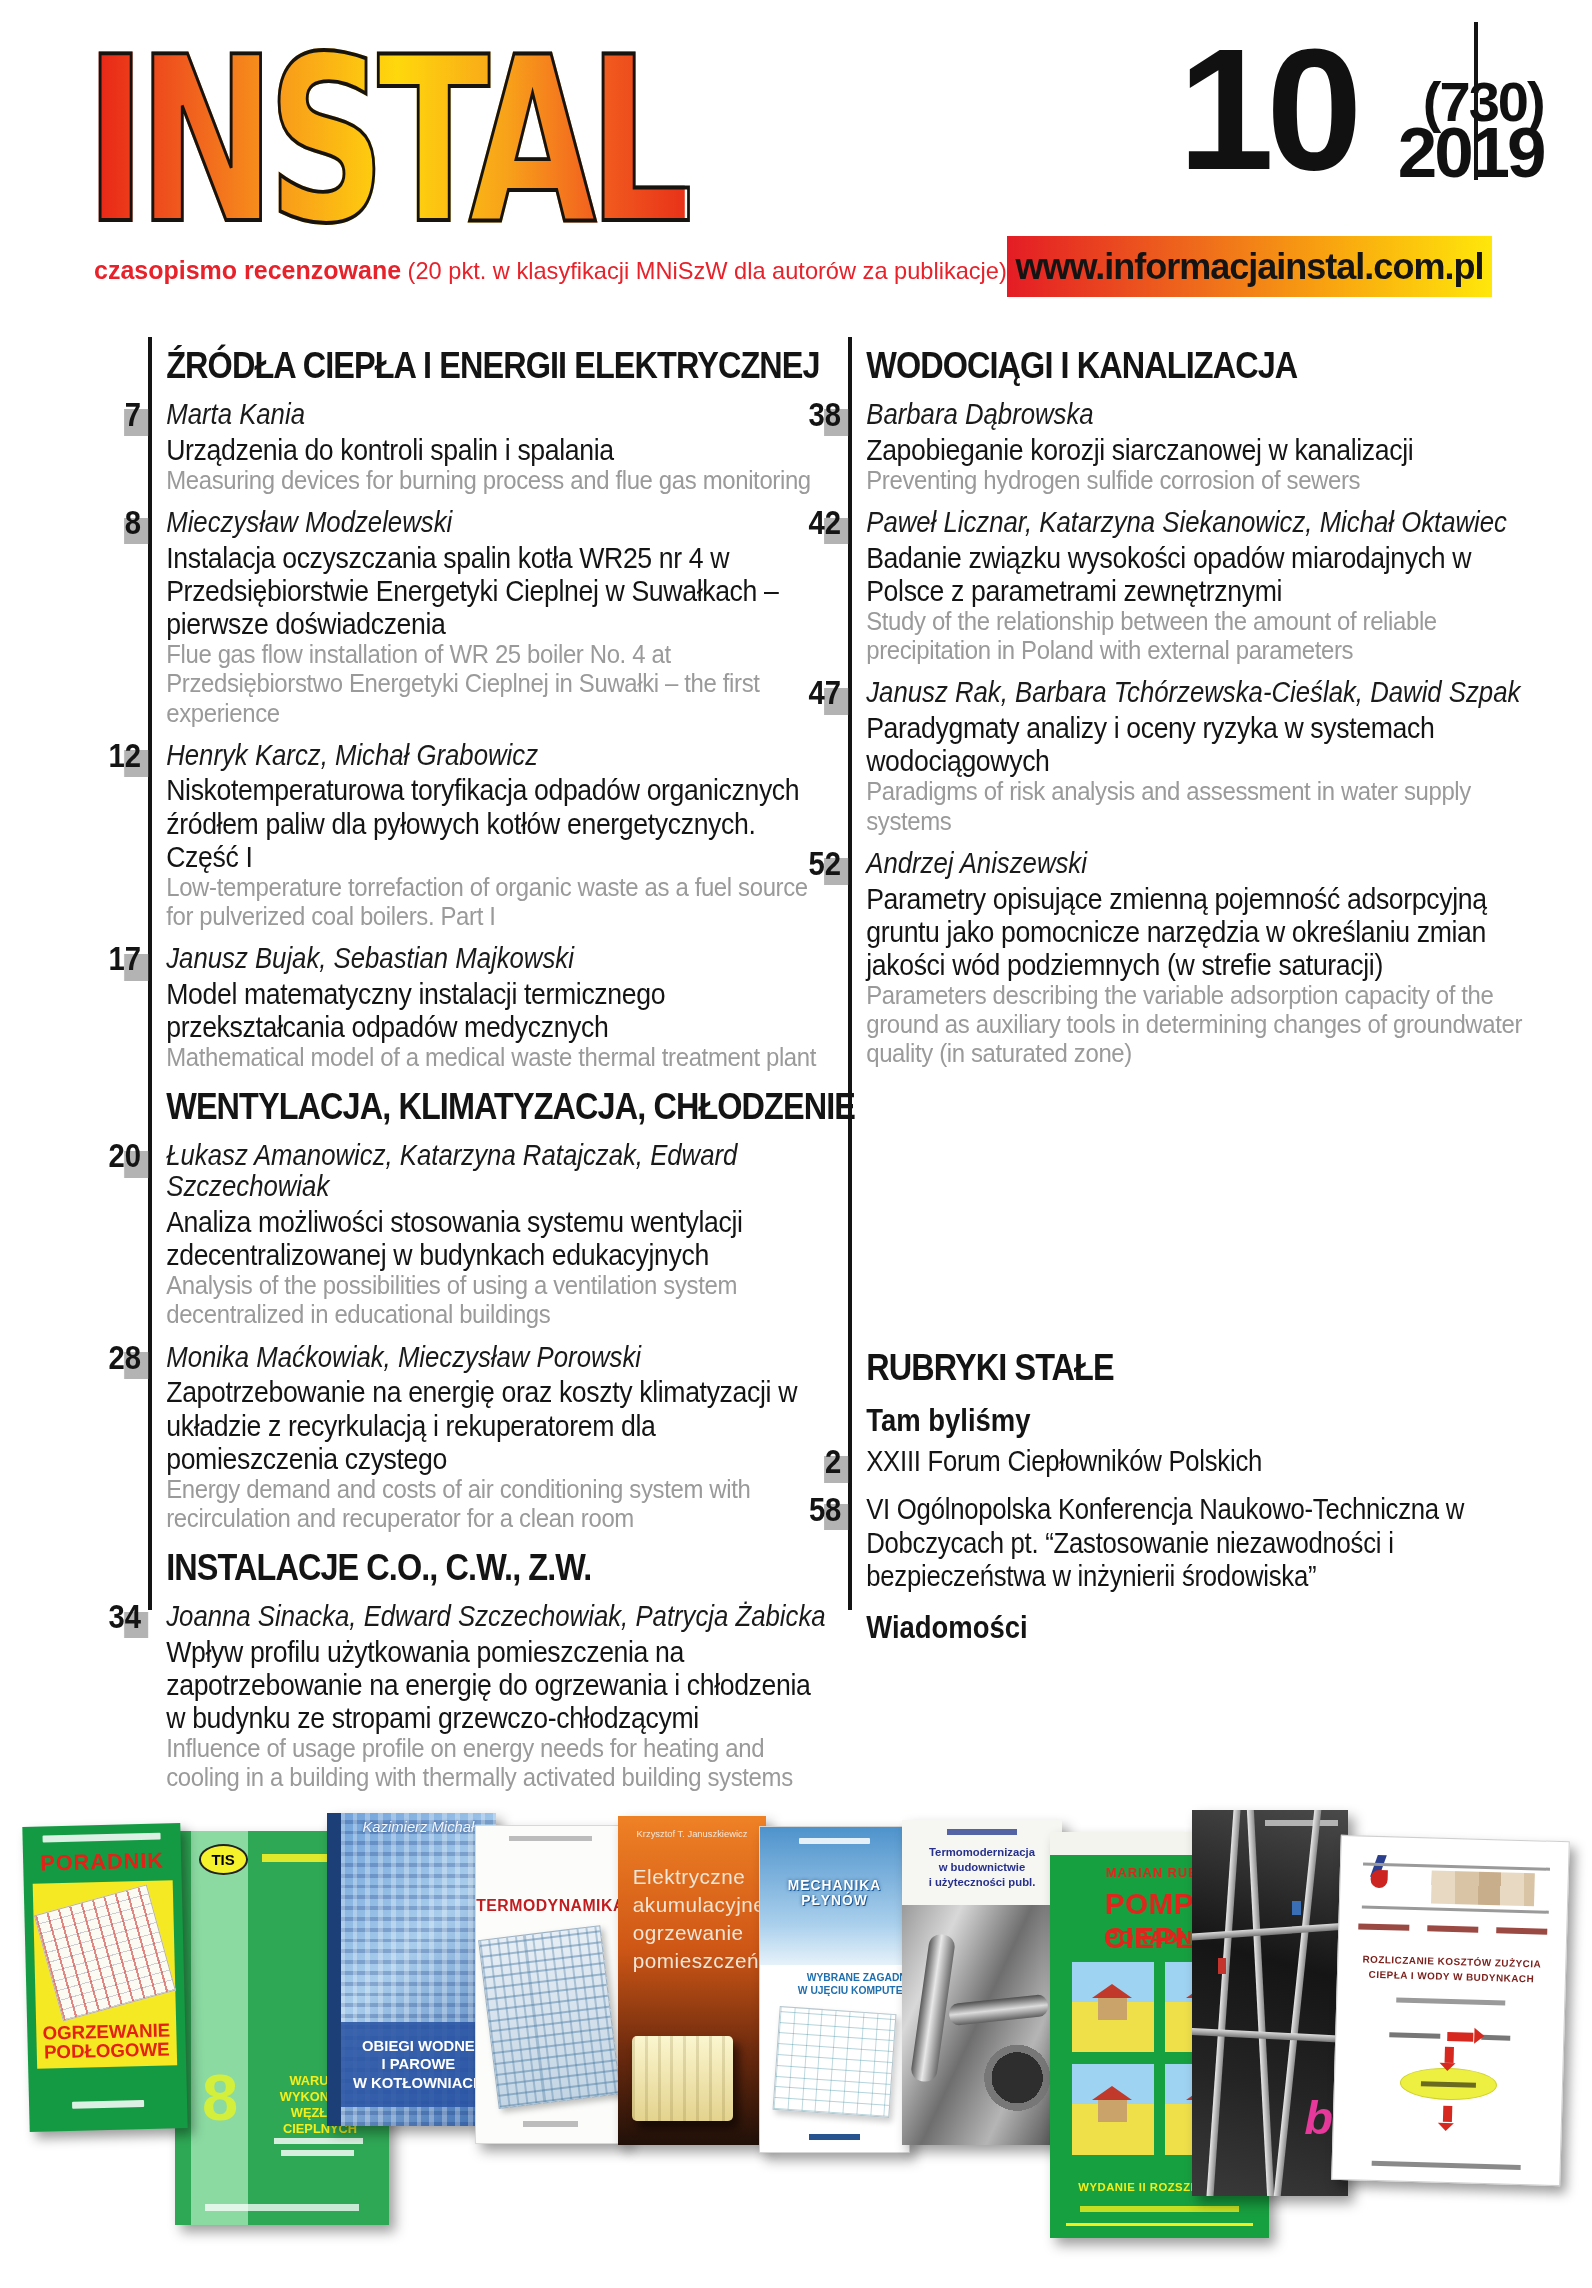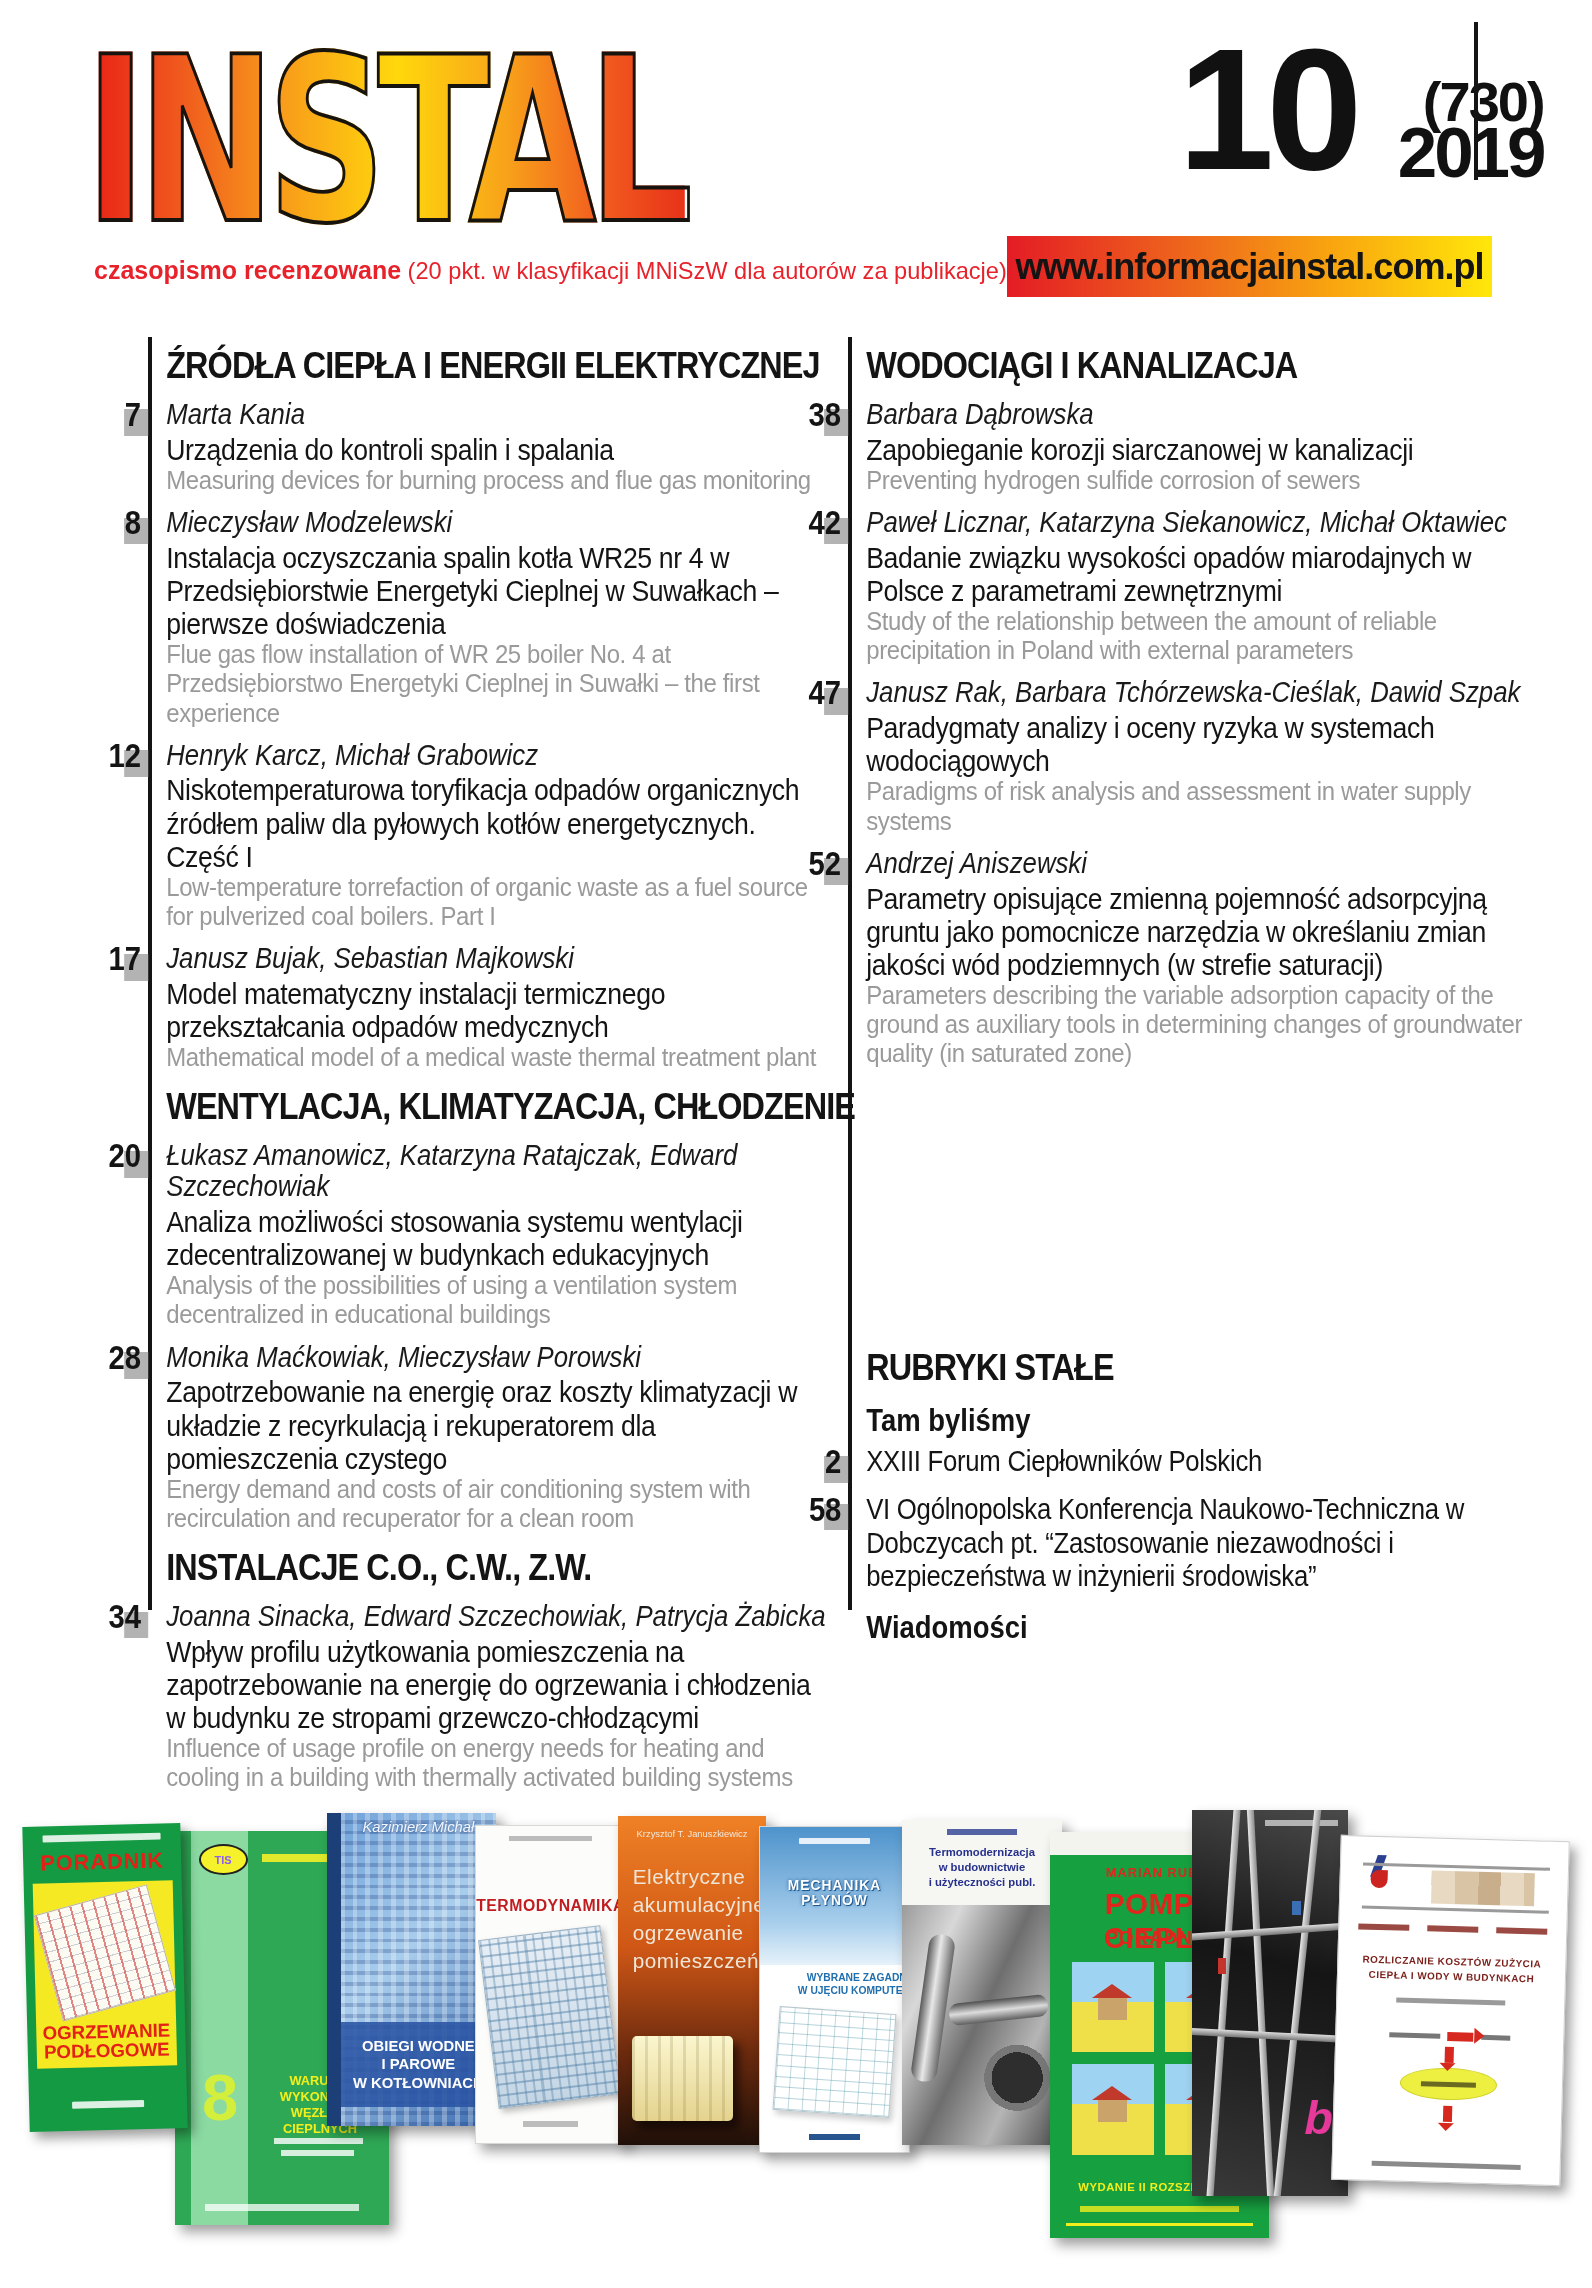--- a/index.html
+++ b/index.html
@@ -64,21 +64,21 @@
   .b1-plan{position:absolute;left:11.8px;right:11.8px;top:15.8px;height:108px;background:
       repeating-linear-gradient(90deg,rgba(205,40,40,0.55) 0 2px,transparent 2px 11.8px),
       repeating-linear-gradient(0deg,rgba(120,120,150,0.35) 0 1px,transparent 1px 9.9px),#fbfbf3;
       border:1px solid #b9b19a;transform:rotate(-14deg);}
   .b1-title{position:absolute;bottom:5.9px;width:100%;text-align:center;font-weight:bold;font-size:18.7px;line-height:1.05;color:#e42017;}
   .b1-micro2{position:absolute;bottom:21.7px;left:43px;right:43px;}
   
   .bk2{left:175px;top:22.7px;width:214px;height:394px;background:#2fa855;z-index:1;}
   .b2-stripe{position:absolute;left:15.8px;top:0;bottom:0;width:57px;background:#8bdaa2;}
   .b2-logo{position:absolute;left:23.6px;top:13.8px;width:45px;height:26.6px;background:#f5f22b;border:2px solid #222;border-radius:50%;
-      display:flex;align-items:center;justify-content:center;font-weight:bold;font-size:11px;color:#8b5cf6;}
+      display:flex;align-items:center;justify-content:center;font-weight:bold;font-size:15px;color:#000000;}
   .b2-toptext{position:absolute;left:87px;top:23.6px;width:99px;height:7.9px;background:rgba(245,240,40,0.9);}
   .b2-eight{position:absolute;left:17.7px;top:234px;width:55px;text-align:center;font-size:65px;font-weight:bold;color:#d3ee3b;line-height:1;}
   .b2-title{position:absolute;left:87px;top:242px;width:116px;text-align:center;font-weight:bold;font-size:12.8px;line-height:1.25;color:#f3ef1c;}
   .b2-sub1{position:absolute;left:99px;top:307px;width:89px;height:5.9px;background:rgba(255,255,255,0.8);}
   .b2-sub2{position:absolute;left:106px;top:319px;width:73px;height:5.9px;background:rgba(255,255,255,0.8);}
   .b2-foot{position:absolute;left:29.6px;bottom:13.8px;right:29.6px;height:6.9px;background:rgba(255,255,255,0.75);}
   
   .bk3{left:327px;top:4.9px;width:169px;height:313px;z-index:3;background:
       repeating-linear-gradient(90deg,rgba(255,255,255,0.28) 0 4.9px,transparent 4.9px 12.8px),
       repeating-linear-gradient(0deg,rgba(20,50,120,0.25) 0 3.9px,transparent 3.9px 10.8px),

